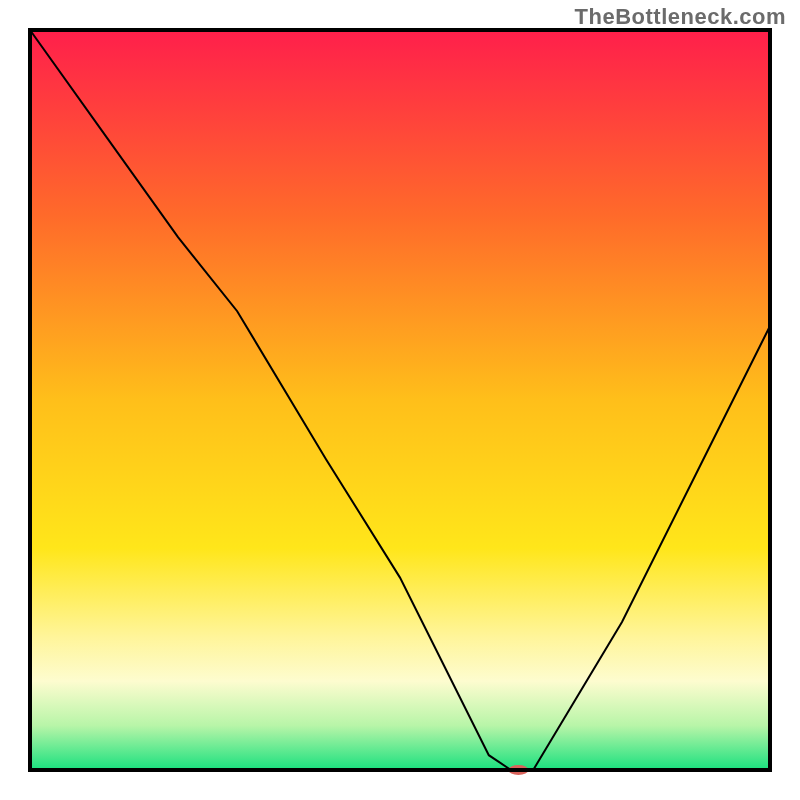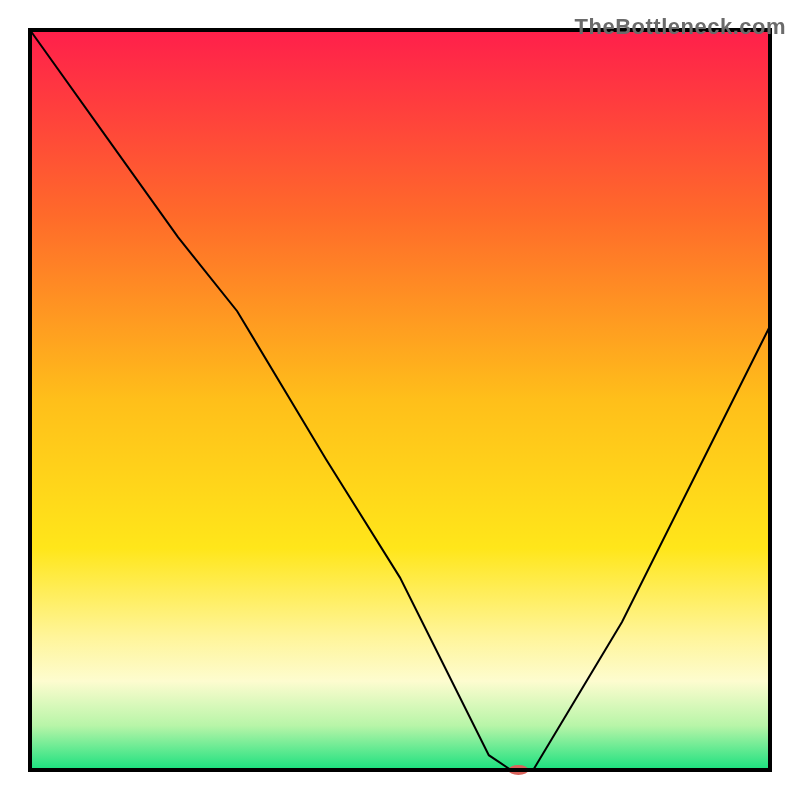--- a/index.html
+++ b/index.html
@@ -17,21 +17,20 @@
   }
   .watermark {
     position: absolute;
     top: 4px;
     right: 14px;
     font-size: 22px;
     font-weight: 600;
     color: #6b6b6b;
     letter-spacing: 0.5px;
     z-index: 5;
-    margin-top: 10px;
   }
   svg.plot {
     position: absolute;
     top: 0;
     left: 0;
   }
 </style>
 </head>
 <body>
 

